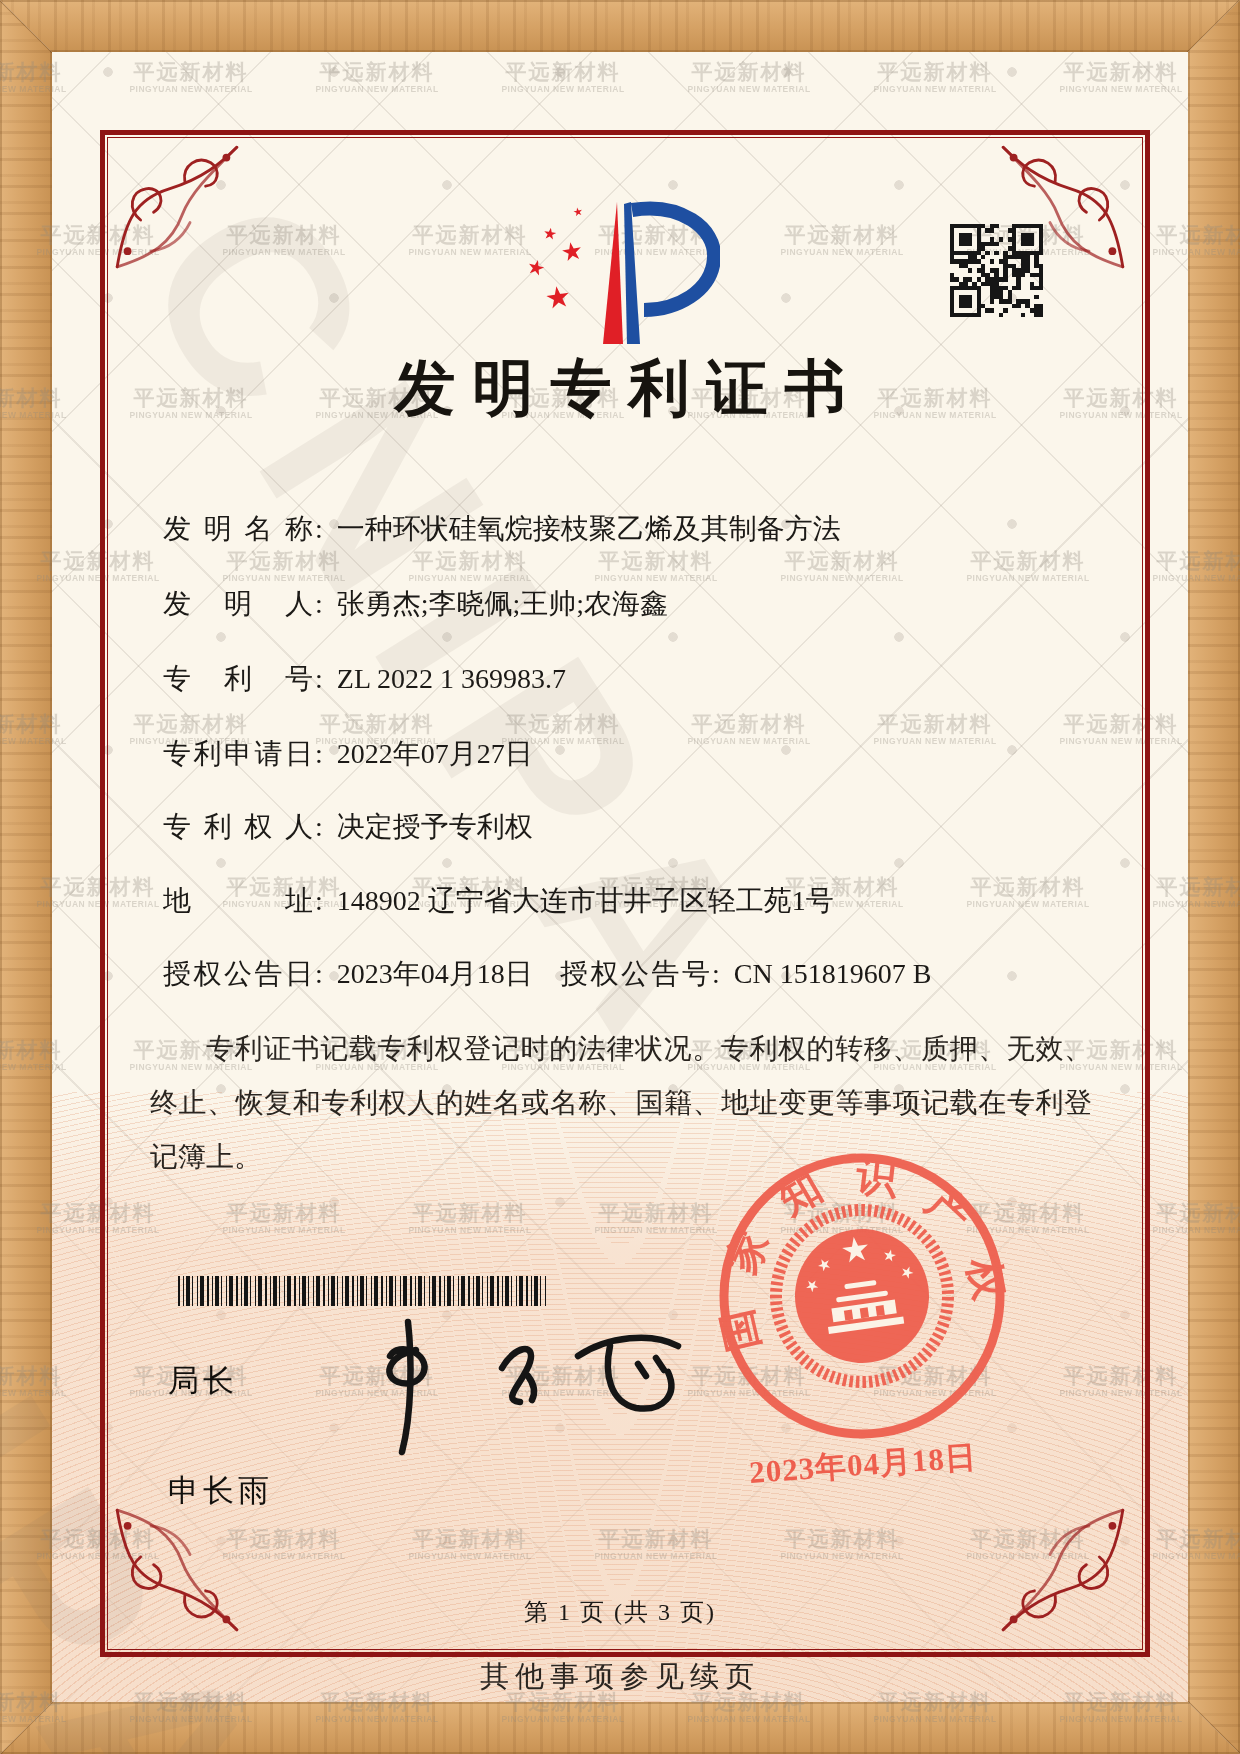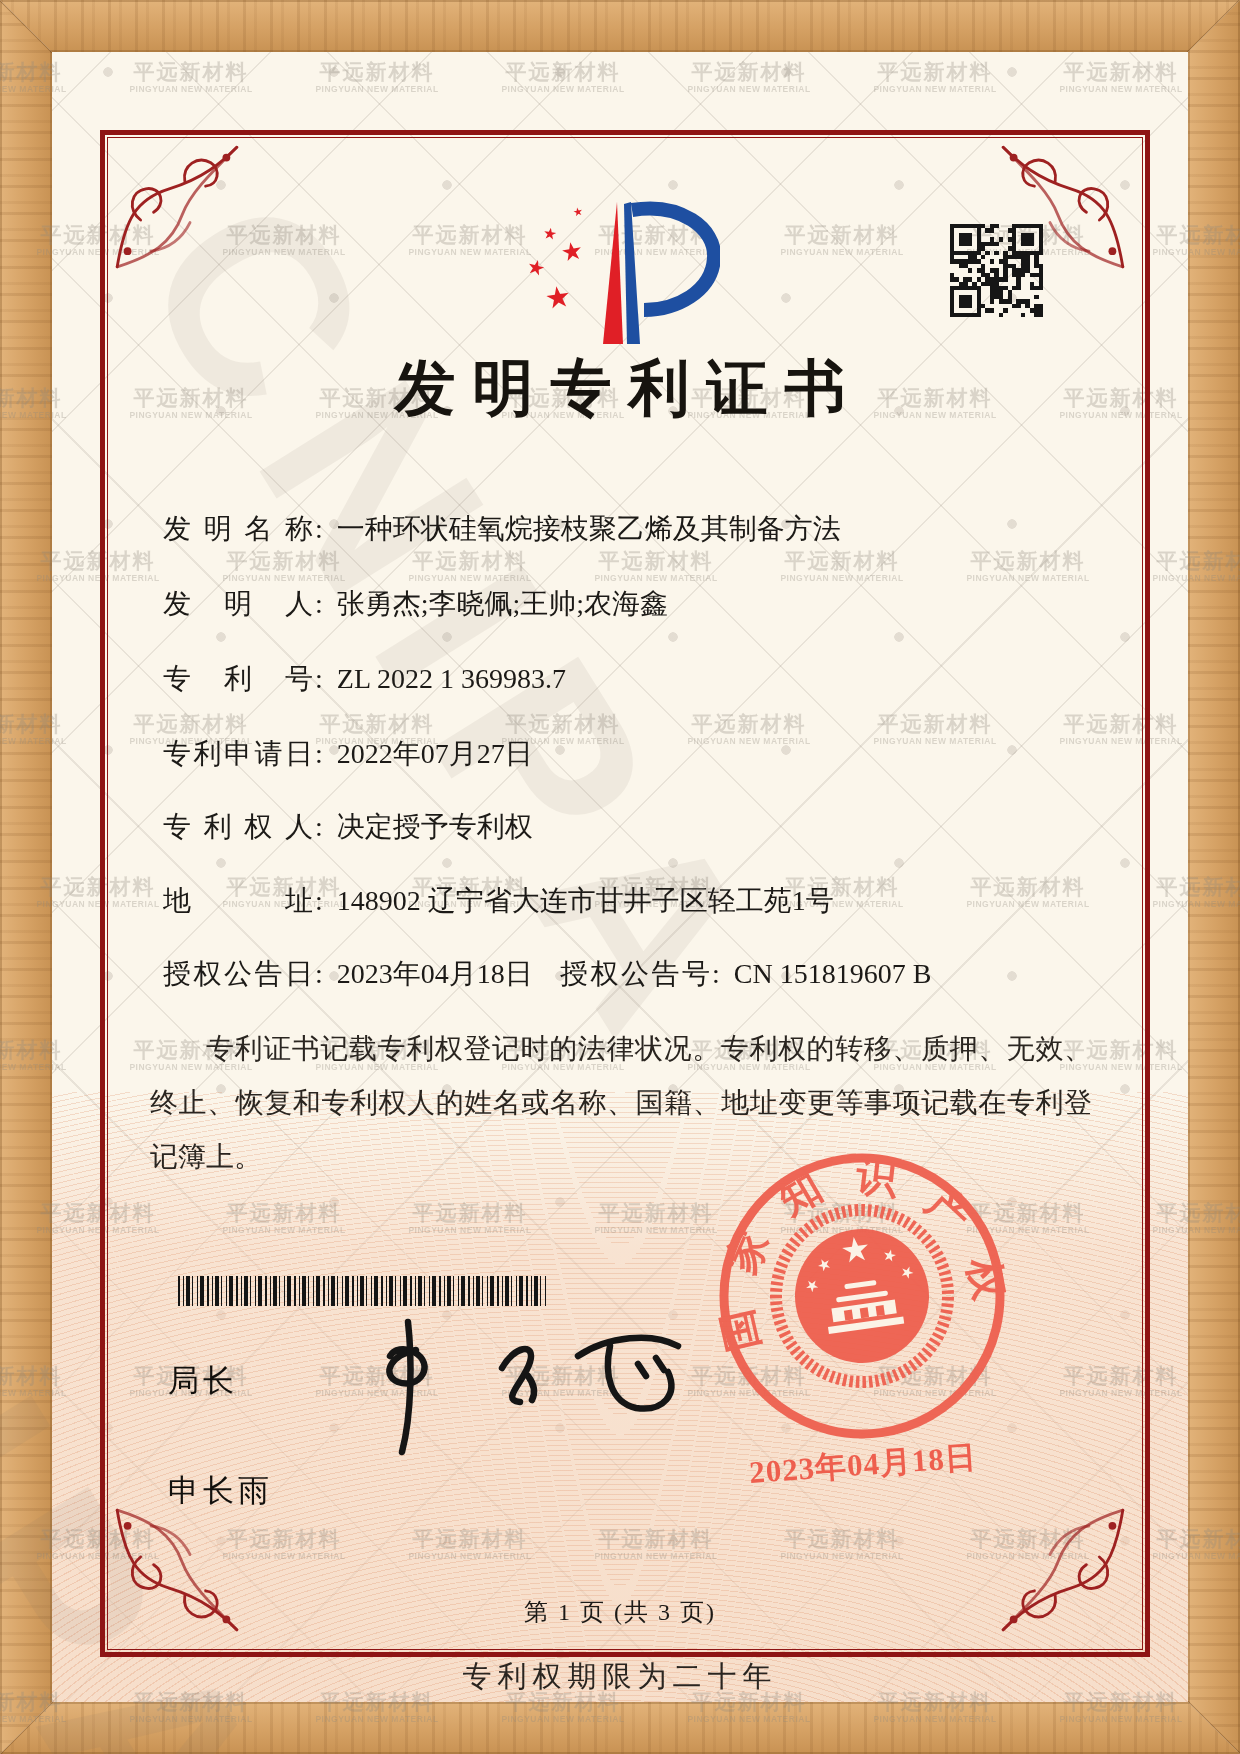--- a/index.html
+++ b/index.html
@@ -860,16 +860,16 @@
         <g fill="#ee5f4e">
           <rect x="130" y="162" width="8" height="10"></rect>
           <rect x="146" y="162" width="8" height="10"></rect>
           <rect x="162" y="162" width="8" height="10"></rect>
         </g>
       </g>
     </svg>
     <div class="seal-date">2023年04月18日</div>
 
     <div class="page-no">第 1 页 (共 3 页)</div>
-    <div class="note">专利权期限为二十年</div>
+    <div class="note">其他事项参见续页</div>
 
   </div>
 </div>
 
 </body></html>

